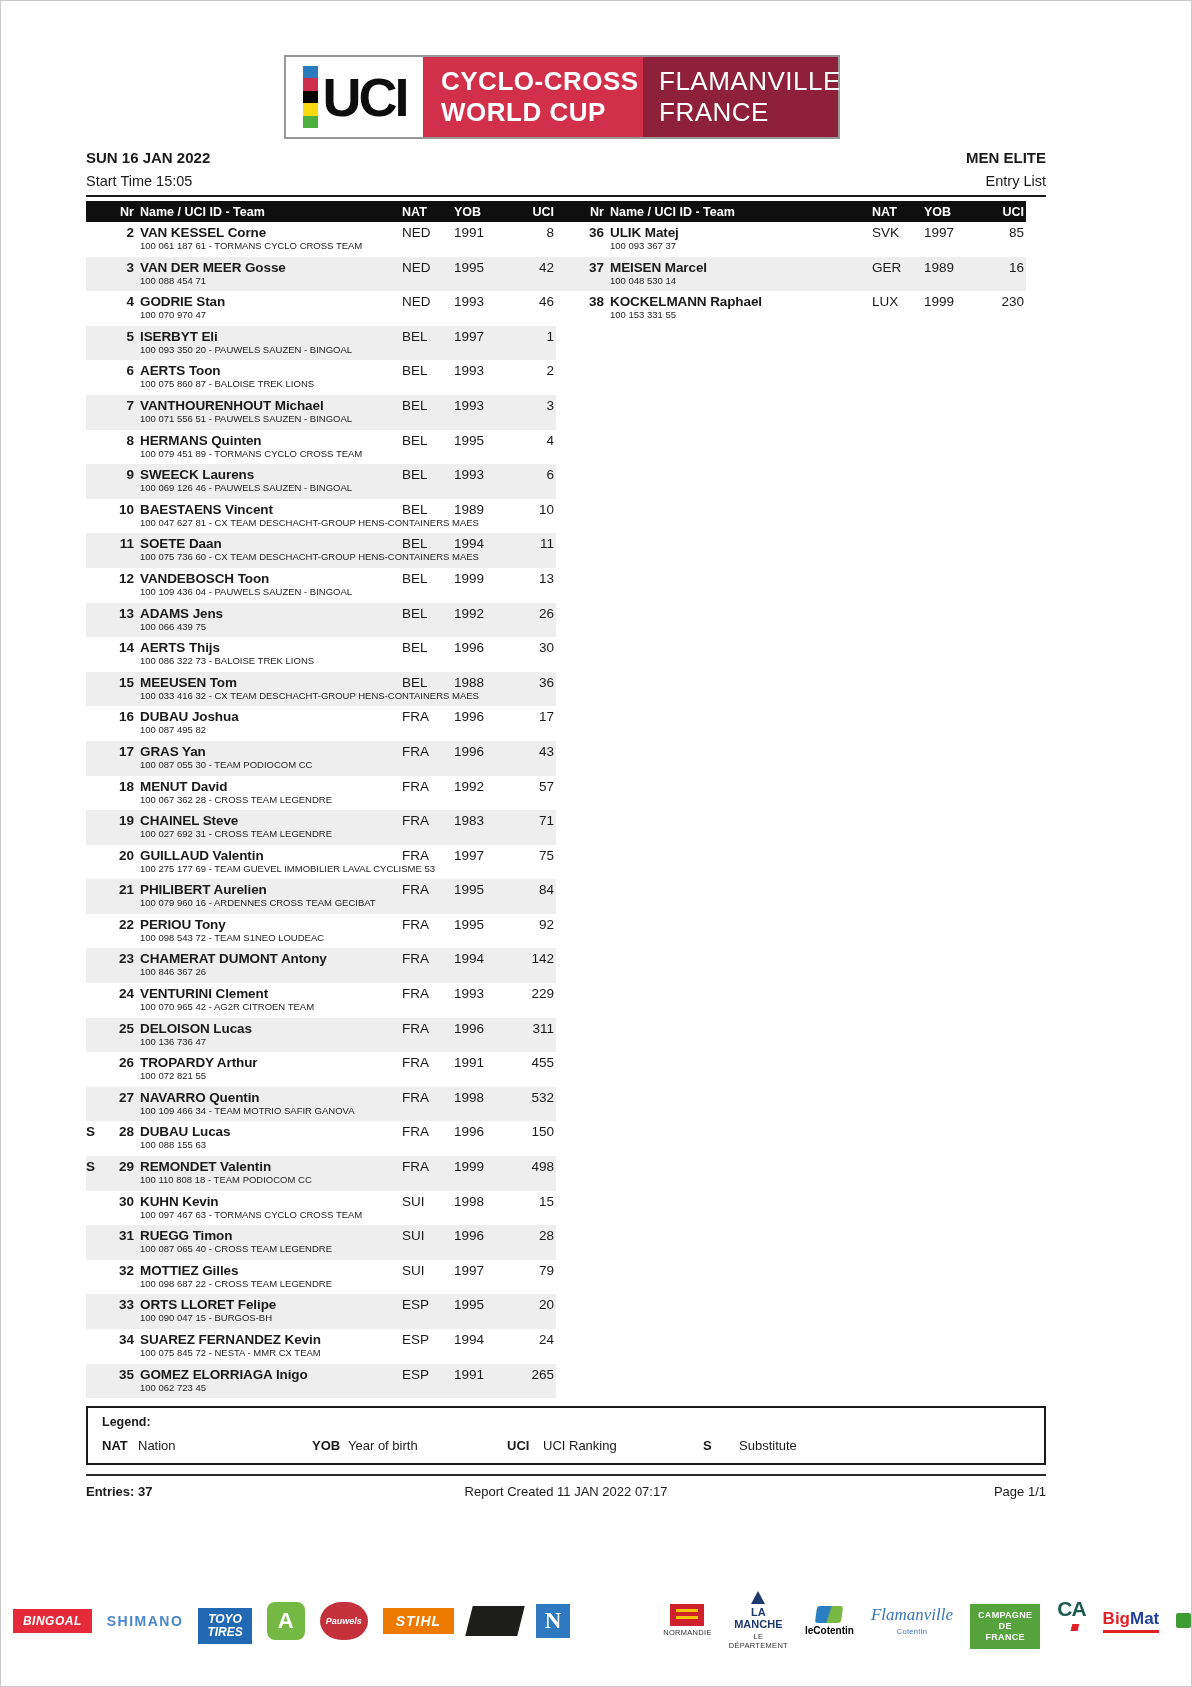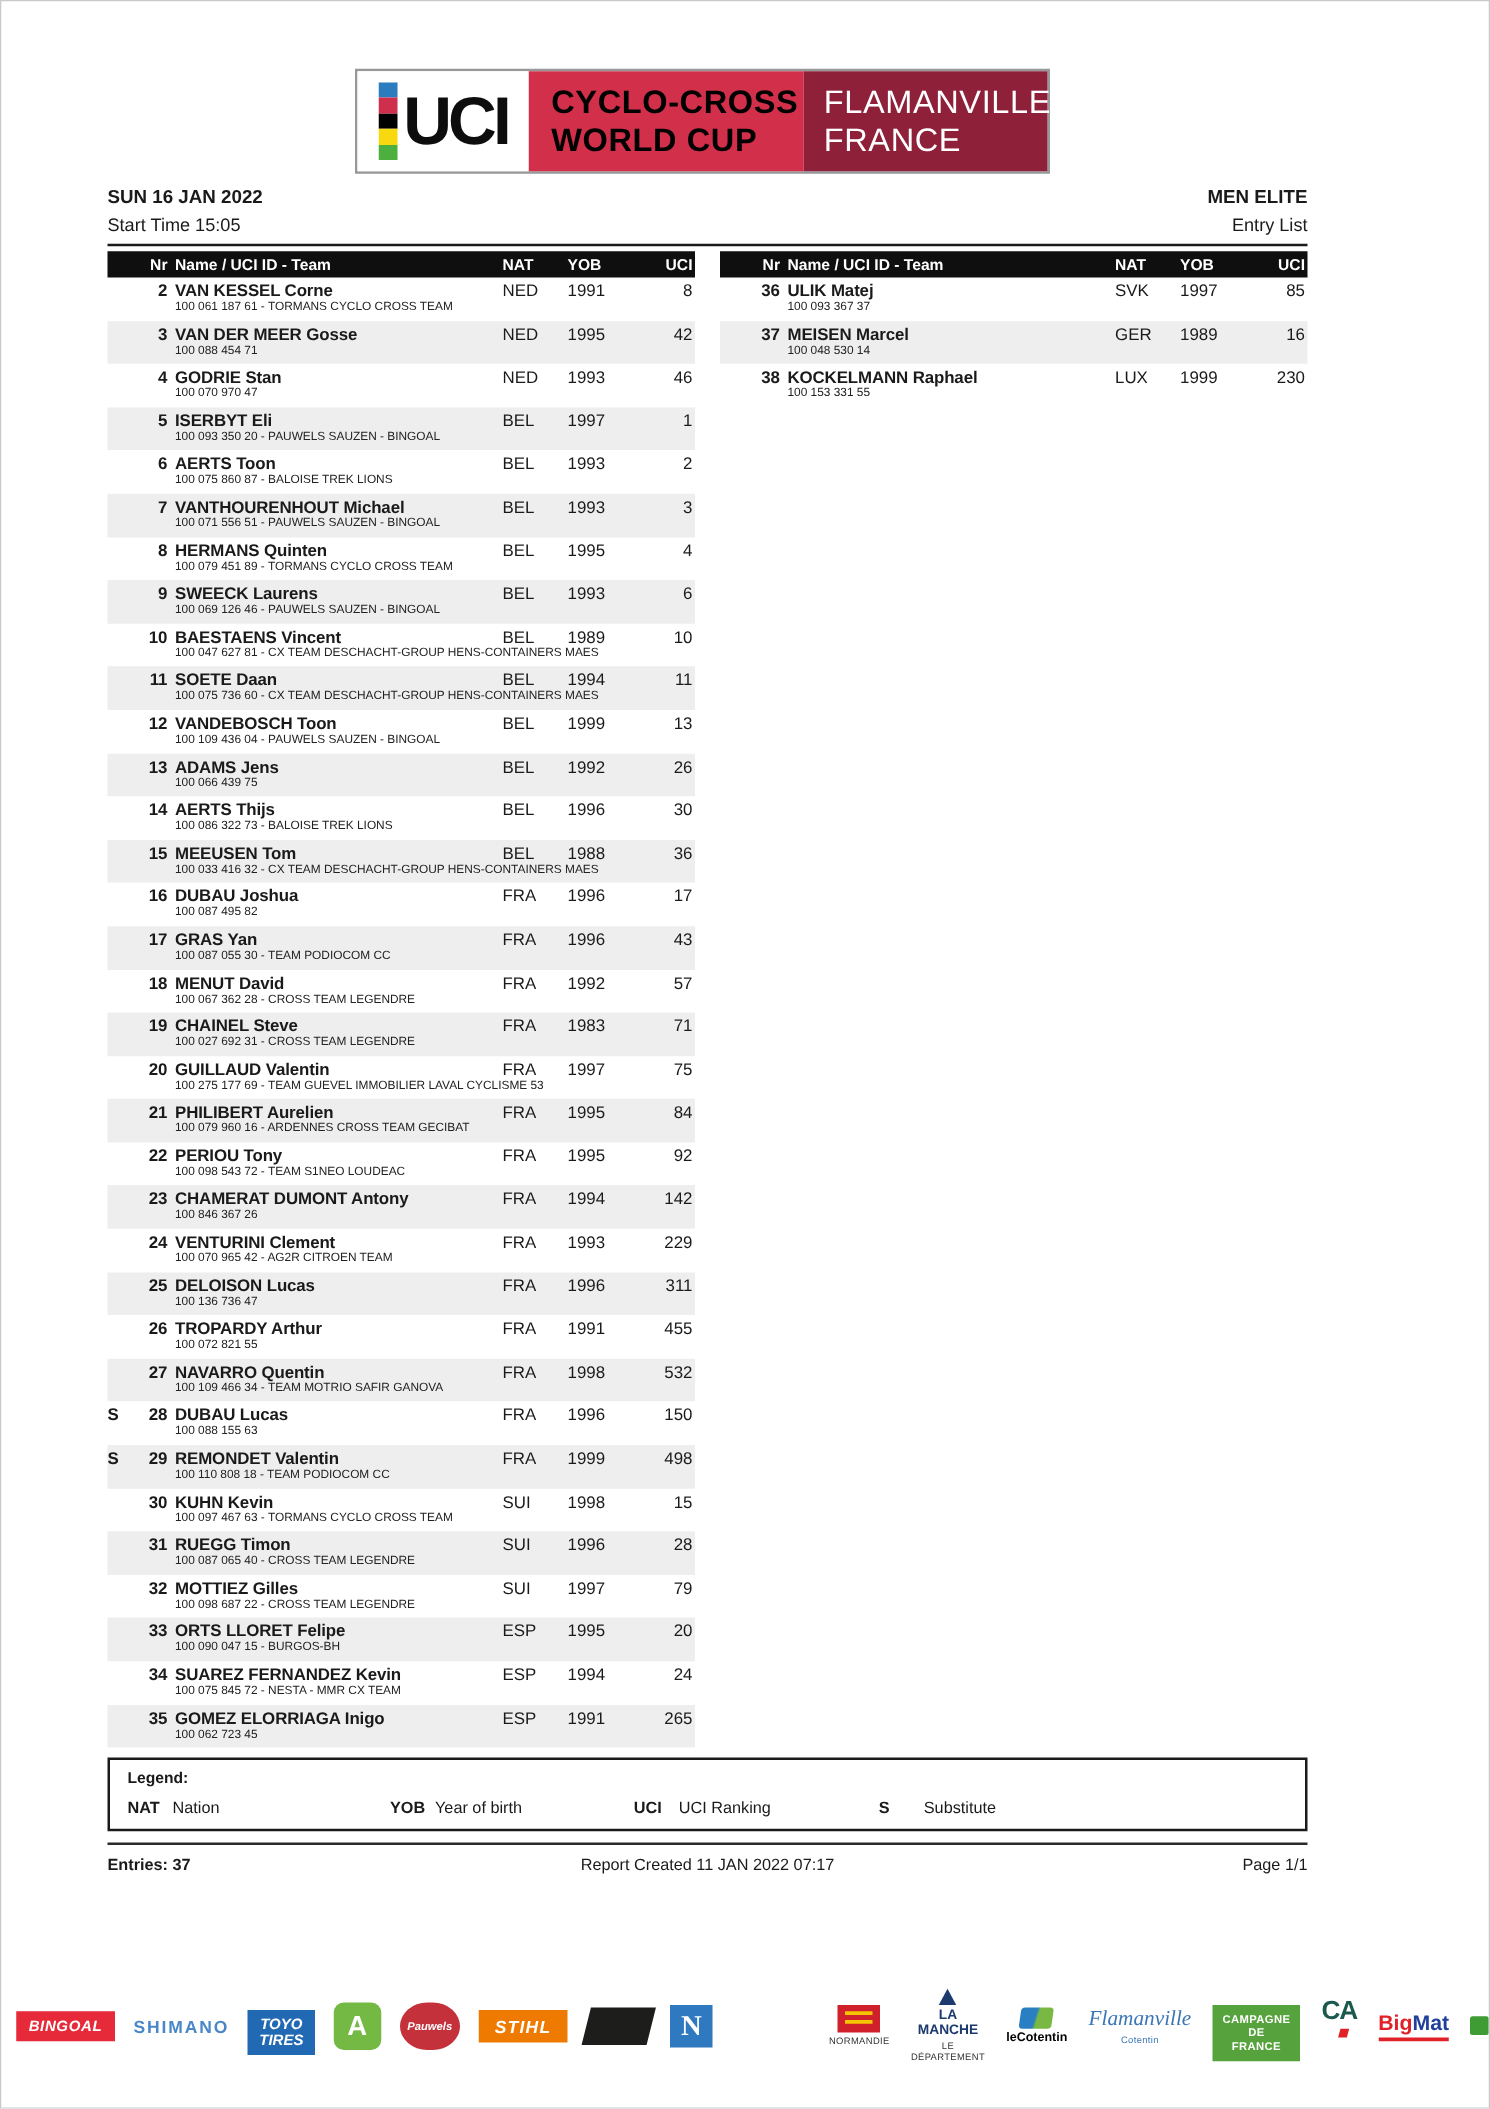--- a/index.html
+++ b/index.html
@@ -6,33 +6,33 @@
   body{font-family:"Liberation Sans","DejaVu Sans",sans-serif;color:#1a1a1a;}
   .page{position:relative;width:1192px;height:1687px;background:#fff;border:1px solid #c9c9c9;box-sizing:border-box;overflow:hidden;}
 
   
   .banner{display:flex;width:552px;height:80px;margin:54px 0 0 283px;border:2px solid #96989a;}
   .seg{display:flex;flex-direction:column;justify-content:center;box-sizing:border-box;}
   .seg-uci{width:137px;background:#fff;flex-direction:row;align-items:center;justify-content:center;gap:5px;}
   .stripes{display:flex;flex-direction:column;width:15px;height:62px;}
   .stripes span{flex:1;}
   .uci-text{font-size:54px;font-weight:bold;letter-spacing:-3px;color:#0d0d0d;line-height:1;}
-  .seg-series{width:220px;background:#d2304a;color:#000000;padding-left:18px;font-weight:bold;font-size:26px;line-height:31px;letter-spacing:.5px;}
+  .seg-series{width:220px;background:#d2304a;color:#ffffff;padding-left:18px;font-weight:bold;font-size:26px;line-height:31px;letter-spacing:.5px;}
   .seg-venue{width:195px;background:#8e2039;color:#fff;padding-left:16px;font-size:26px;line-height:31px;font-weight:normal;letter-spacing:.5px;}
 
   
   .content{width:960px;margin-left:85px;}
   .meta{display:flex;justify-content:space-between;margin-top:10px;}
   .meta .l1{font-size:15px;font-weight:bold;}
   .meta .l2{font-size:14.5px;margin-top:7px;}
   .meta-right{text-align:right;}
   .top-rule{border-top:2px solid #1a1a1a;margin-top:6px;}
 
   
-  .tables{display:grid;grid-template-columns:470px 470px;gap:20px;margin-top:4px;align-items:start;}
+  .tables{display:grid;grid-template-columns:470px 470px;margin-top:4px;align-items:start;}
   .thead,.row{display:grid;grid-template-columns:14px 28px 256px 46px 50px 46px;column-gap:6px;box-sizing:border-box;}
   .thead{background:#0f0f0f;color:#fff;height:21px;align-items:center;font-size:12.5px;font-weight:bold;}
   .h-nr{text-align:right;}
   .h-uci{text-align:right;padding-right:2px;}
   .row{height:34.6px;padding-top:3px;}
   .row.alt{background:#eeeeee;}
   .c-sub{font-weight:bold;font-size:13.5px;}
   .c-nr{text-align:right;font-weight:bold;font-size:13.5px;line-height:15px;}
   .c-name .nm{display:block;font-weight:bold;font-size:13.5px;line-height:15px;letter-spacing:-.1px;}
   .c-name .idt{display:block;font-size:9.5px;line-height:11.5px;color:#222;white-space:nowrap;}

